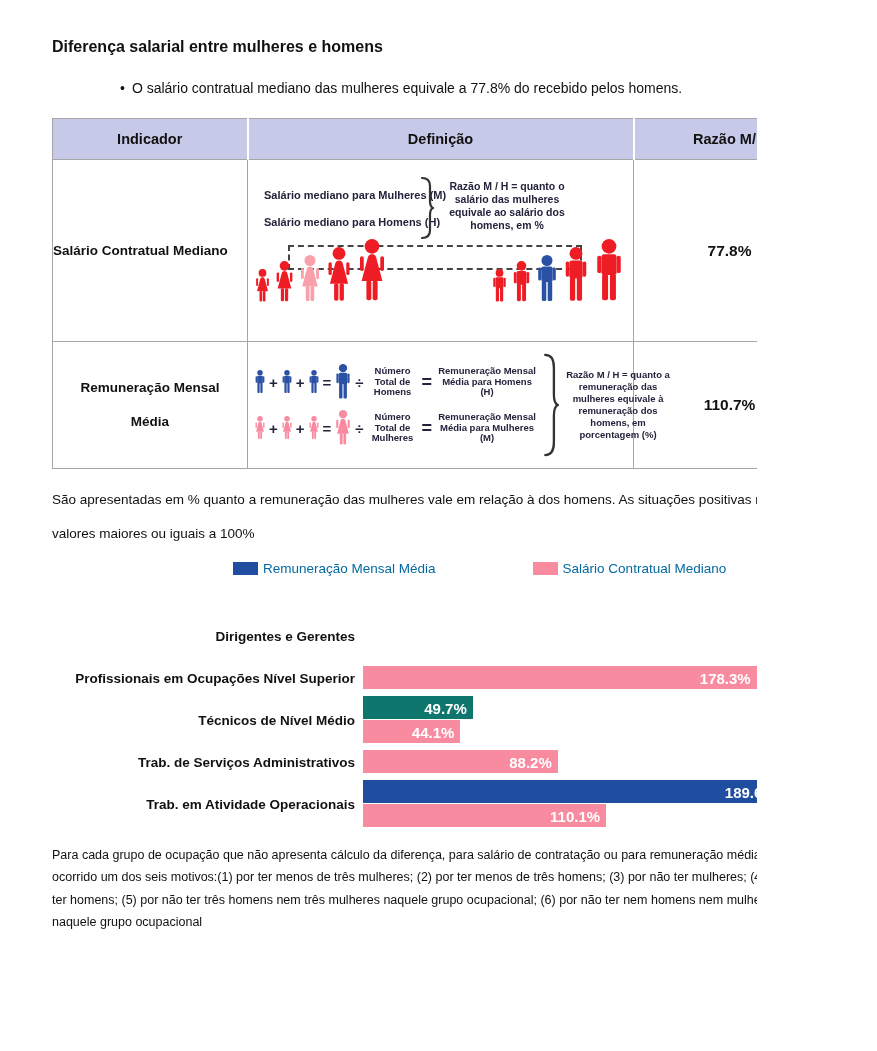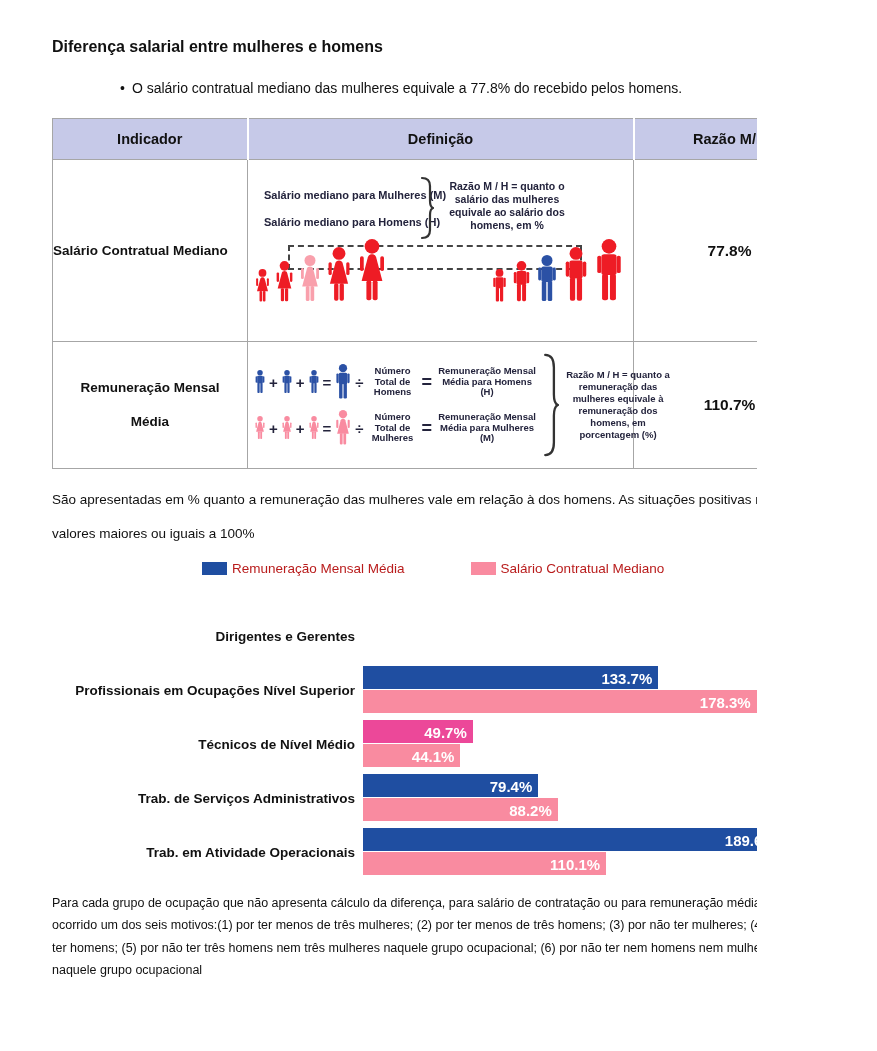--- a/index.html
+++ b/index.html
@@ -46,21 +46,21 @@
   .div-label { width:52px; font-size:9.5px; line-height:1.15; text-align:center; }
   .res-label { width:104px; font-size:9.5px; line-height:1.15; text-align:center; }
   .brace2 { color:#333; margin:0 2px 0 4px; }
   .note2 { width:114px; font-size:9.5px; line-height:1.25; text-align:center; }
 
   
   .h2 { font-size:16px; font-weight:700; color:#111; margin:34px 0 0 0; }
   .desc { font-size:13.5px; color:#111; line-height:34px; margin-top:14px; width:773px; }
 
   .legend { display:flex; align-items:center; gap:66px; margin:10px 0 0 150px; }
-  .legend-item { display:flex; align-items:center; gap:5px; font-size:13.5px; color:#b91c1c; }
+  .legend-item { display:flex; align-items:center; gap:5px; font-size:13.5px; color:#0369a1;margin-left:31px; }
   .swatch { width:25px; height:13px; display:inline-block; }
 
   .chart { margin-top:36px; }
   .chart-group { display:flex; align-items:center; margin-bottom:6px; }
   .cat-label { width:303px; padding-right:8px; text-align:right; font-size:13.5px; font-weight:700; color:#111; }
   .bars { width:424px; }
   .bar { position:relative; height:23px; margin-bottom:1px; }
   .bar .val { position:absolute; right:6px; top:50%; transform:translateY(-50%); color:#fff; font-weight:700; font-size:15px; }
 
   .footnote { margin-top:16px; width:773px; font-size:12.5px; line-height:1.78; color:#111; }
@@ -248,45 +248,39 @@
         <div class="chart-group">
           <div class="cat-label">Dirigentes e Gerentes</div>
           <div class="bars">
             <div class="bar"></div>
             <div class="bar"></div>
           </div>
         </div>
         <div class="chart-group">
           <div class="cat-label">Profissionais em Ocupações Nível Superior</div>
           <div class="bars">
-            <div class="bar" style="width: 295.3px; background: rgb(31, 78, 161);">
-              <span class="val">133.7%</span>
-            </div>
             <div class="bar" style="width: 393.7px; background: rgb(249, 139, 160);">
               <span class="val">178.3%</span>
             </div>
           </div>
         </div>
         <div class="chart-group">
           <div class="cat-label">Técnicos de Nível Médio</div>
           <div class="bars">
-            <div class="bar" style="width: 109.8px; background: #ec4899;">
+            <div class="bar" style="width: 109.8px; background: #0f766e;">
               <span class="val">49.7%</span>
             </div>
             <div class="bar" style="width: 97.4px; background: rgb(249, 139, 160);">
               <span class="val">44.1%</span>
             </div>
           </div>
         </div>
         <div class="chart-group">
           <div class="cat-label">Trab. de Serviços Administrativos</div>
           <div class="bars">
-            <div class="bar" style="width: 175.3px; background: rgb(31, 78, 161);">
-              <span class="val">79.4%</span>
-            </div>
             <div class="bar" style="width: 194.8px; background: rgb(249, 139, 160);">
               <span class="val">88.2%</span>
             </div>
           </div>
         </div>
         <div class="chart-group">
           <div class="cat-label">Trab. em Atividade Operacionais</div>
           <div class="bars">
             <div class="bar" style="width: 418.7px; background: rgb(31, 78, 161);">
               <span class="val">189.6%</span>

